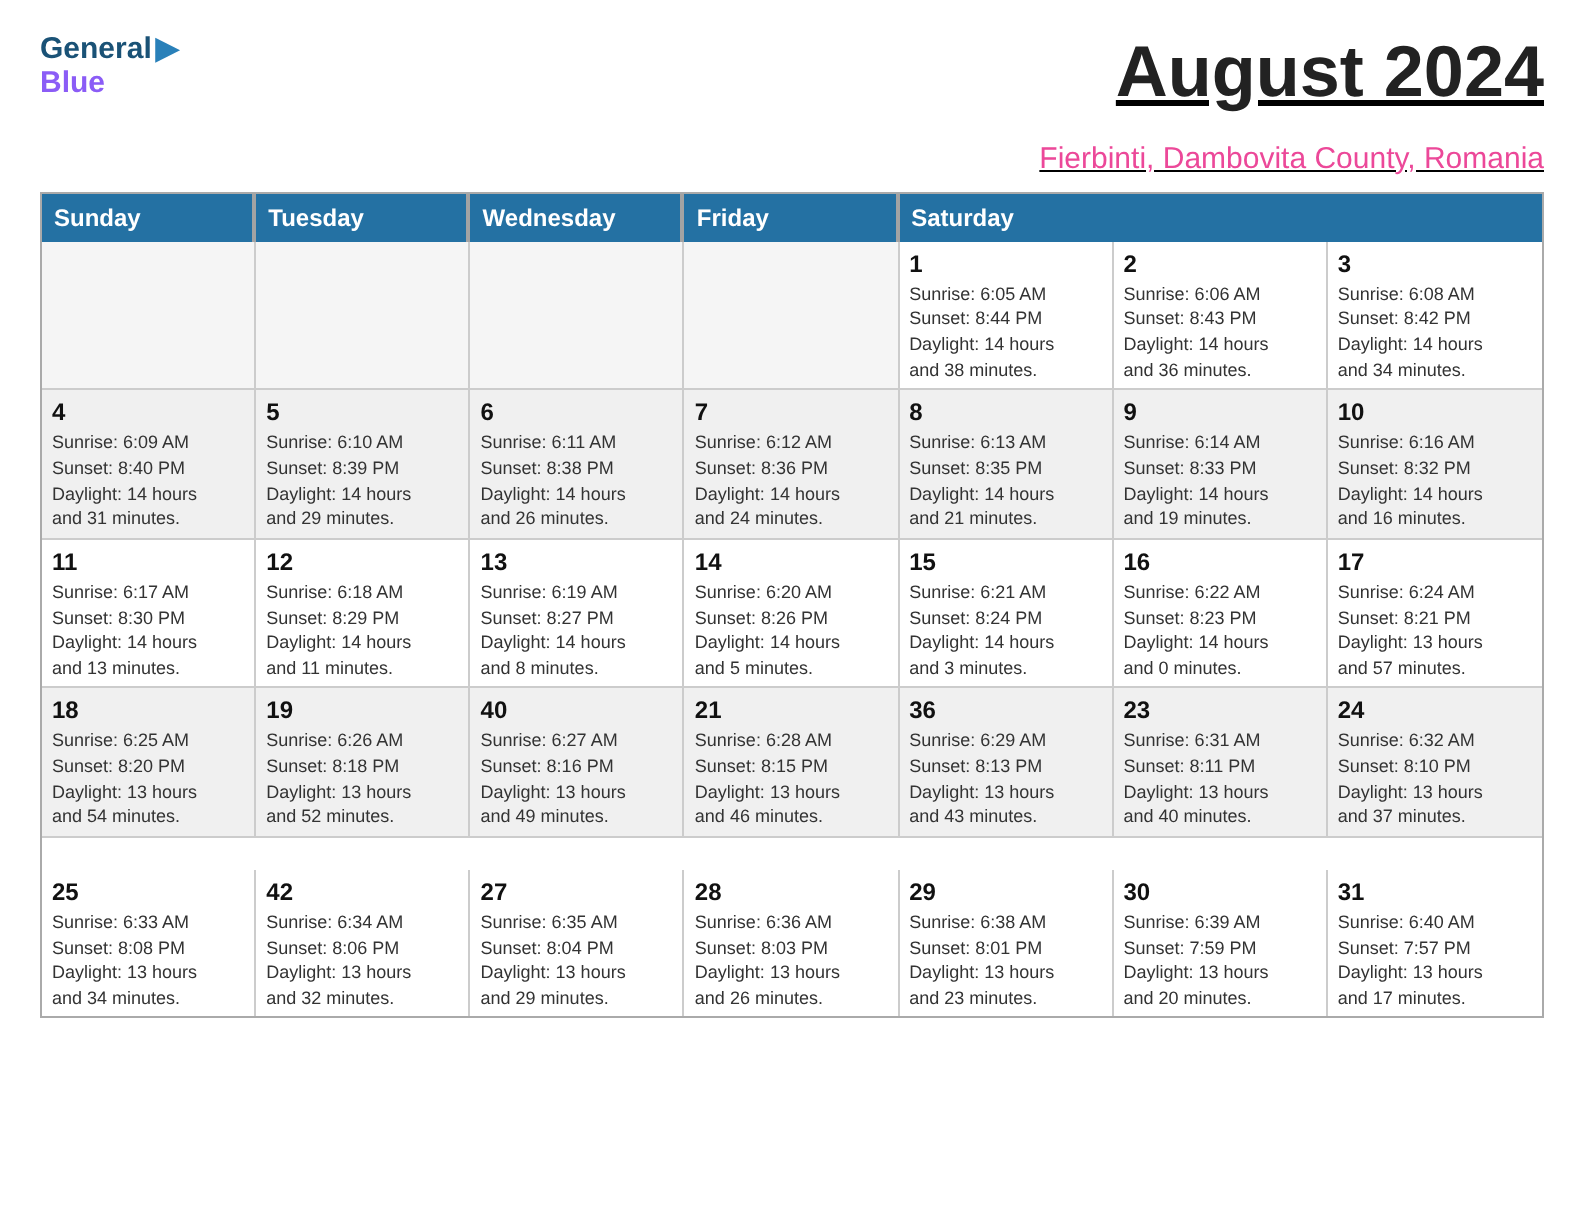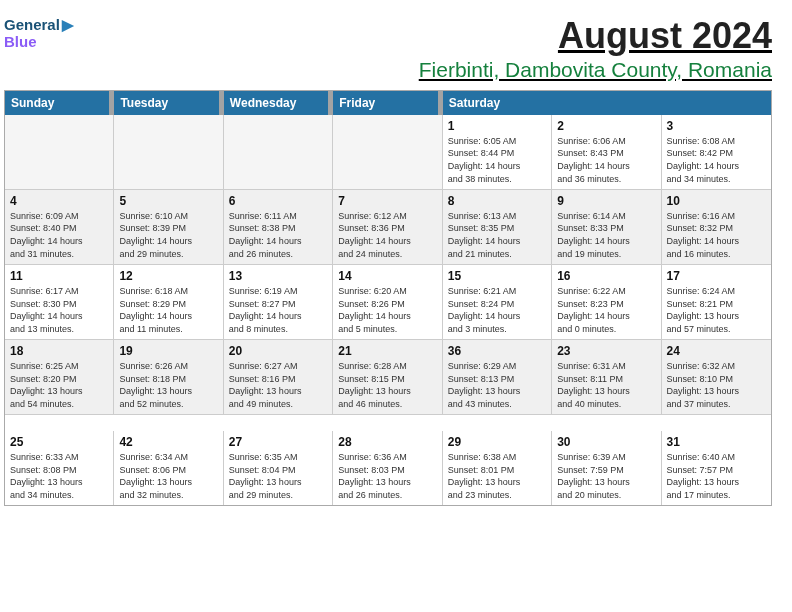--- a/index.html
+++ b/index.html
@@ -6,21 +6,21 @@
     body {
       width: 792px;
       height: 612px;
       font-family: Arial, sans-serif;
       background: #fff;
       overflow: hidden;
     }
     .page {
       width: 792px;
       height: 518px;
-      padding: 16px 20px 12px 4px;
+      padding: 16px 20px 12px 20px;
       display: flex;
       flex-direction: column;
     }
     .header {
       display: flex;
       justify-content: space-between;
       align-items: flex-start;
       margin-bottom: 8px;
     }
     .logo {
@@ -32,41 +32,41 @@
       text-align: right;
       text-decoration: underline;
     }
     .month-title {
       font-size: 36px;
       font-weight: bold;
       color: #222;
       line-height: 1.1;
     }
     .location {
-      font-size: 21px;
-      color: #15803d;
-      margin-top: 2px;
+      font-size: 15px;
+      color: #ec4899;
+      margin-top: 15px;
     }
     .calendar {
       flex: 1;
       display: flex;
       flex-direction: column;
     }
     .cal-header {
       display: grid;
       grid-template-columns: repeat(7, 1fr);
       background: #2471a3;
     }
     .cal-header-cell {
       color: #fff;
       font-weight: bold;
       font-size: 12px;
       padding: 5px 6px;
       text-align: left;
-      border-right: 5px solid #a3a3a3;
+      border-right: 2px solid #a3a3a3;
     }
     .cal-header-cell:last-child { border-right: none; }
     .cal-body {
       flex: 1;
       display: flex;
       flex-direction: column;
     }
     .cal-row {
       display: grid;
       grid-template-columns: repeat(7, 1fr);
@@ -211,21 +211,21 @@
         <div class="cal-row">
           <div class="cal-cell shaded">
             <div class="day-num">18</div>
             <div class="cell-info">Sunrise: 6:25 AM<br>Sunset: 8:20 PM<br>Daylight: 13 hours<br>and 54 minutes.</div>
           </div>
           <div class="cal-cell shaded">
             <div class="day-num">19</div>
             <div class="cell-info">Sunrise: 6:26 AM<br>Sunset: 8:18 PM<br>Daylight: 13 hours<br>and 52 minutes.</div>
           </div>
           <div class="cal-cell shaded">
-            <div class="day-num">20</div>
+            <div class="day-num">40</div>
             <div class="cell-info">Sunrise: 6:27 AM<br>Sunset: 8:16 PM<br>Daylight: 13 hours<br>and 49 minutes.</div>
           </div>
           <div class="cal-cell shaded">
             <div class="day-num">21</div>
             <div class="cell-info">Sunrise: 6:28 AM<br>Sunset: 8:15 PM<br>Daylight: 13 hours<br>and 46 minutes.</div>
           </div>
           <div class="cal-cell shaded">
             <div class="day-num">36</div>
             <div class="cell-info">Sunrise: 6:29 AM<br>Sunset: 8:13 PM<br>Daylight: 13 hours<br>and 43 minutes.</div>
           </div>

